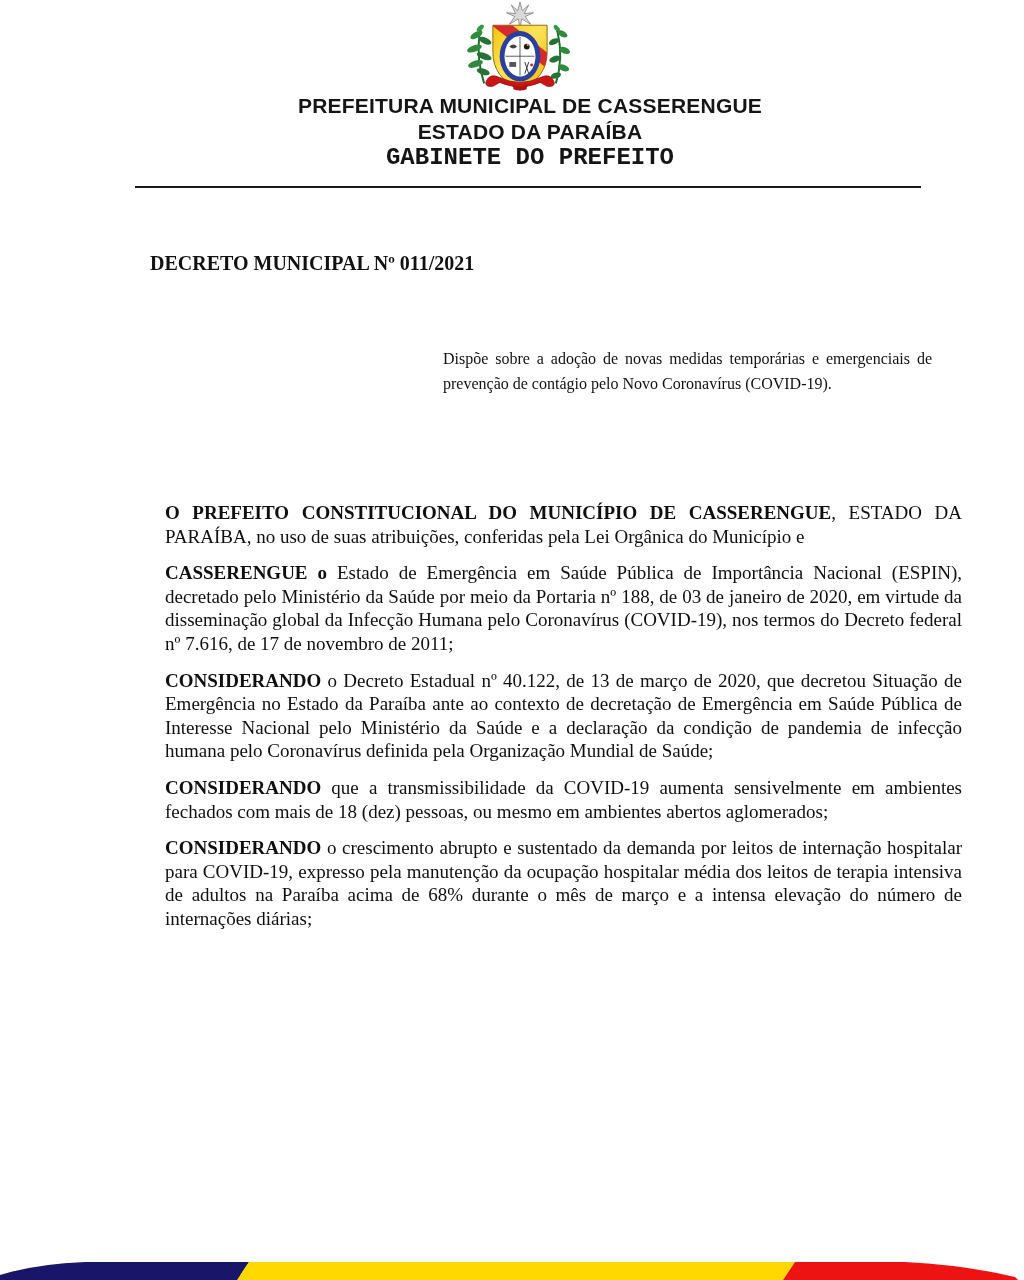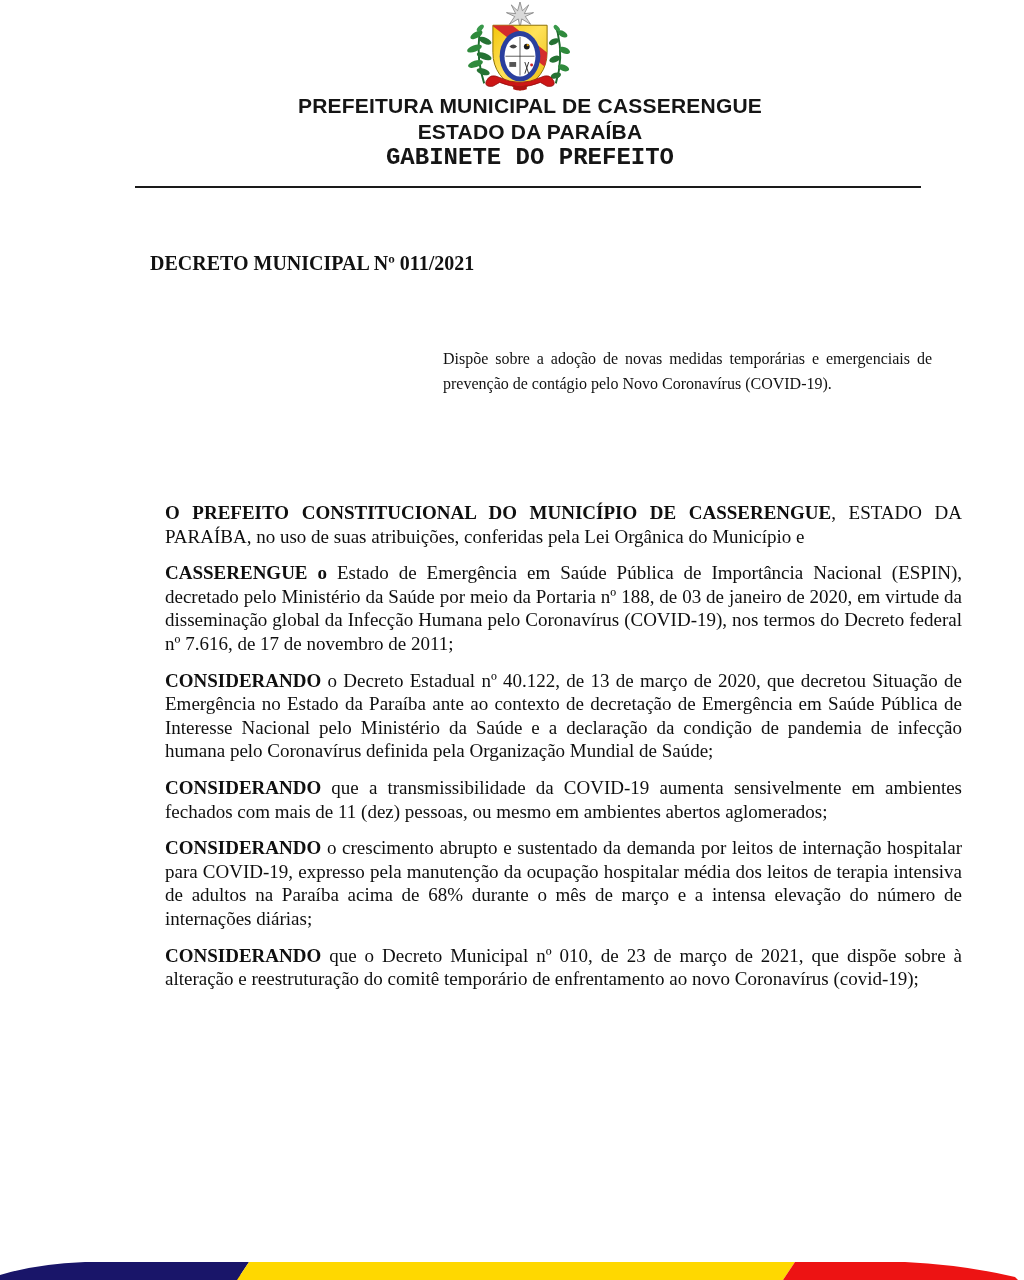--- a/index.html
+++ b/index.html
@@ -118,23 +118,22 @@
 <div class="rule"></div>
 
 <div class="doc-title">DECRETO MUNICIPAL Nº 011/2021</div>
 
 <div class="ementa">Dispõe sobre a adoção de novas medidas temporárias e emergenciais de prevenção de contágio pelo Novo Coronavírus (COVID-19).</div>
 
 <div class="body-text">
   <p class="body-par"><strong>O PREFEITO CONSTITUCIONAL DO MUNICÍPIO DE CASSERENGUE</strong><span>, ESTADO DA PARAÍBA, no uso de suas atribuições, conferidas pela Lei Orgânica do Município e</span></p>
   <p class="body-par"><strong>CASSERENGUE o</strong><span> Estado de Emergência em Saúde Pública de Importância Nacional (ESPIN), decretado pelo Ministério da Saúde por meio da Portaria nº 188, de 03 de janeiro de 2020, em virtude da disseminação global da Infecção Humana pelo Coronavírus (COVID-19), nos termos do Decreto federal nº 7.616, de 17 de novembro de 2011;</span></p>
   <p class="body-par"><strong>CONSIDERANDO</strong><span> o Decreto Estadual nº 40.122, de 13 de março de 2020, que decretou Situação de Emergência no Estado da Paraíba ante ao contexto de decretação de Emergência em Saúde Pública de Interesse Nacional pelo Ministério da Saúde e a declaração da condição de pandemia de infecção humana pelo Coronavírus definida pela Organização Mundial de Saúde;</span></p>
-  <p class="body-par"><strong>CONSIDERANDO</strong><span> que a transmissibilidade da COVID-19 aumenta sensivelmente em ambientes fechados com mais de 11 (dez) pessoas, ou mesmo em ambientes abertos aglomerados;</span></p>
+  <p class="body-par"><strong>CONSIDERANDO</strong><span> que a transmissibilidade da COVID-19 aumenta sensivelmente em ambientes fechados com mais de 18 (dez) pessoas, ou mesmo em ambientes abertos aglomerados;</span></p>
   <p class="body-par"><strong>CONSIDERANDO</strong><span> o crescimento abrupto e sustentado da demanda por leitos de internação hospitalar para COVID-19, expresso pela manutenção da ocupação hospitalar média dos leitos de terapia intensiva de adultos na Paraíba acima de 68% durante o mês de março e a intensa elevação do número de internações diárias;</span></p>
-  <p class="body-par"><strong>CONSIDERANDO</strong><span> que o Decreto Municipal nº 010, de 23 de março de 2021, que dispõe sobre à alteração e reestruturação do comitê temporário de enfrentamento ao novo Coronavírus (covid-19);</span></p>
 </div>
 
 <div class="footer-band">
   <svg viewBox="0 0 1024 21" width="1024" height="21" preserveAspectRatio="none" aria-hidden="true">
 
     <path d="M10 20 Q160 13 340 17 L340 21 L10 21 Z" fill="#7A0D12"></path>
 
     <path d="M0 16 Q35 5 85 3 L249 3 L237 21 L0 21 Z" fill="#191569"></path>
 
     <path d="M249 3 L795 3 L783 21 L237 21 Z" fill="#FFD800"></path>

